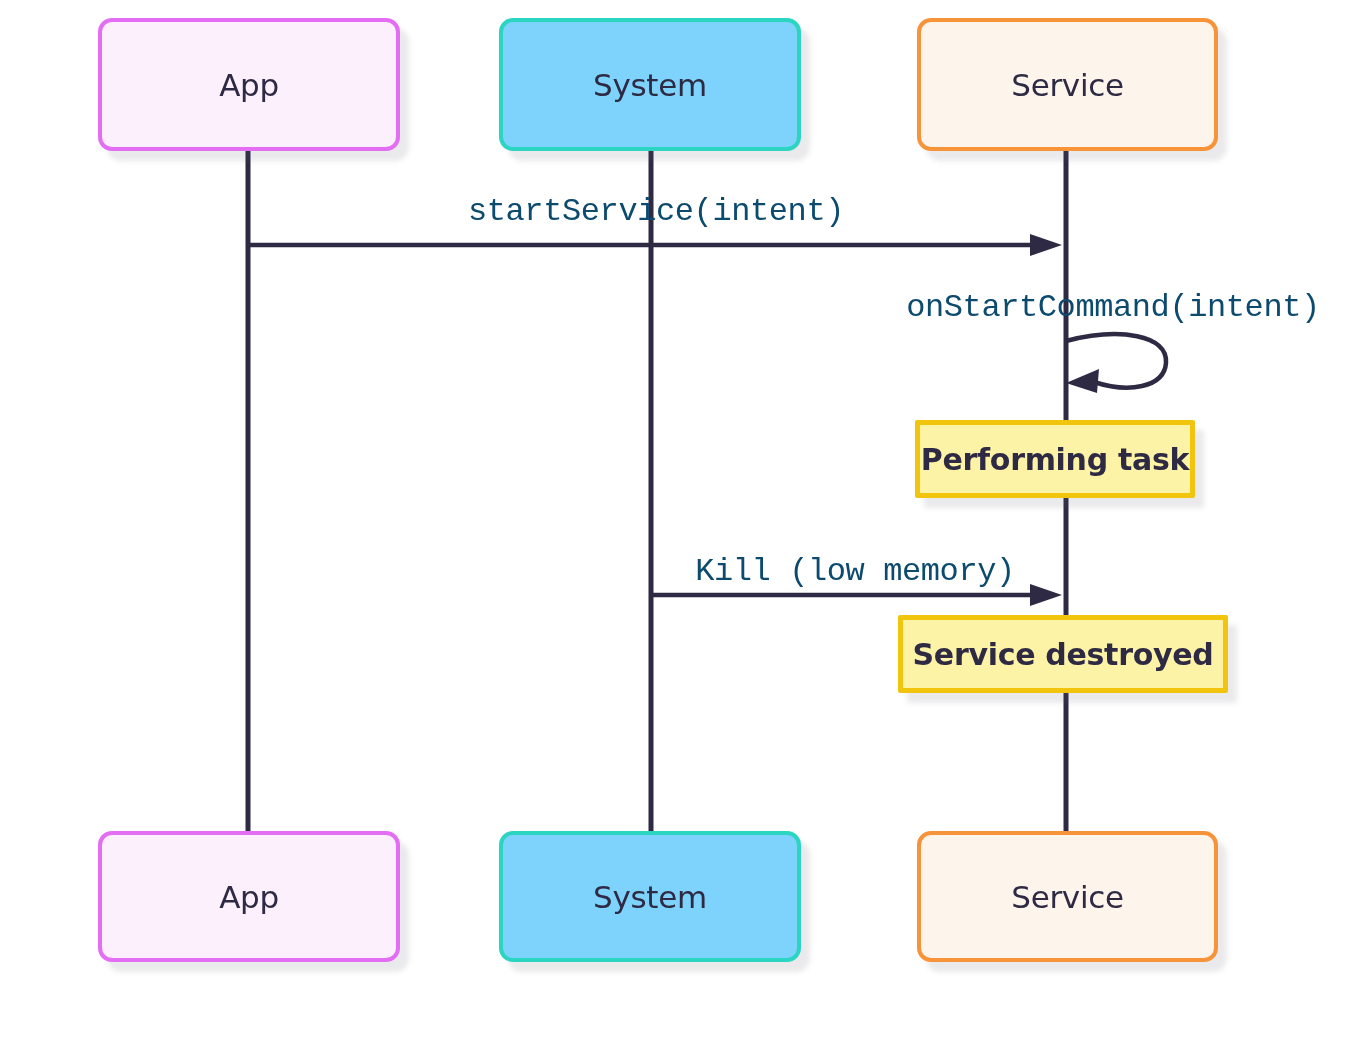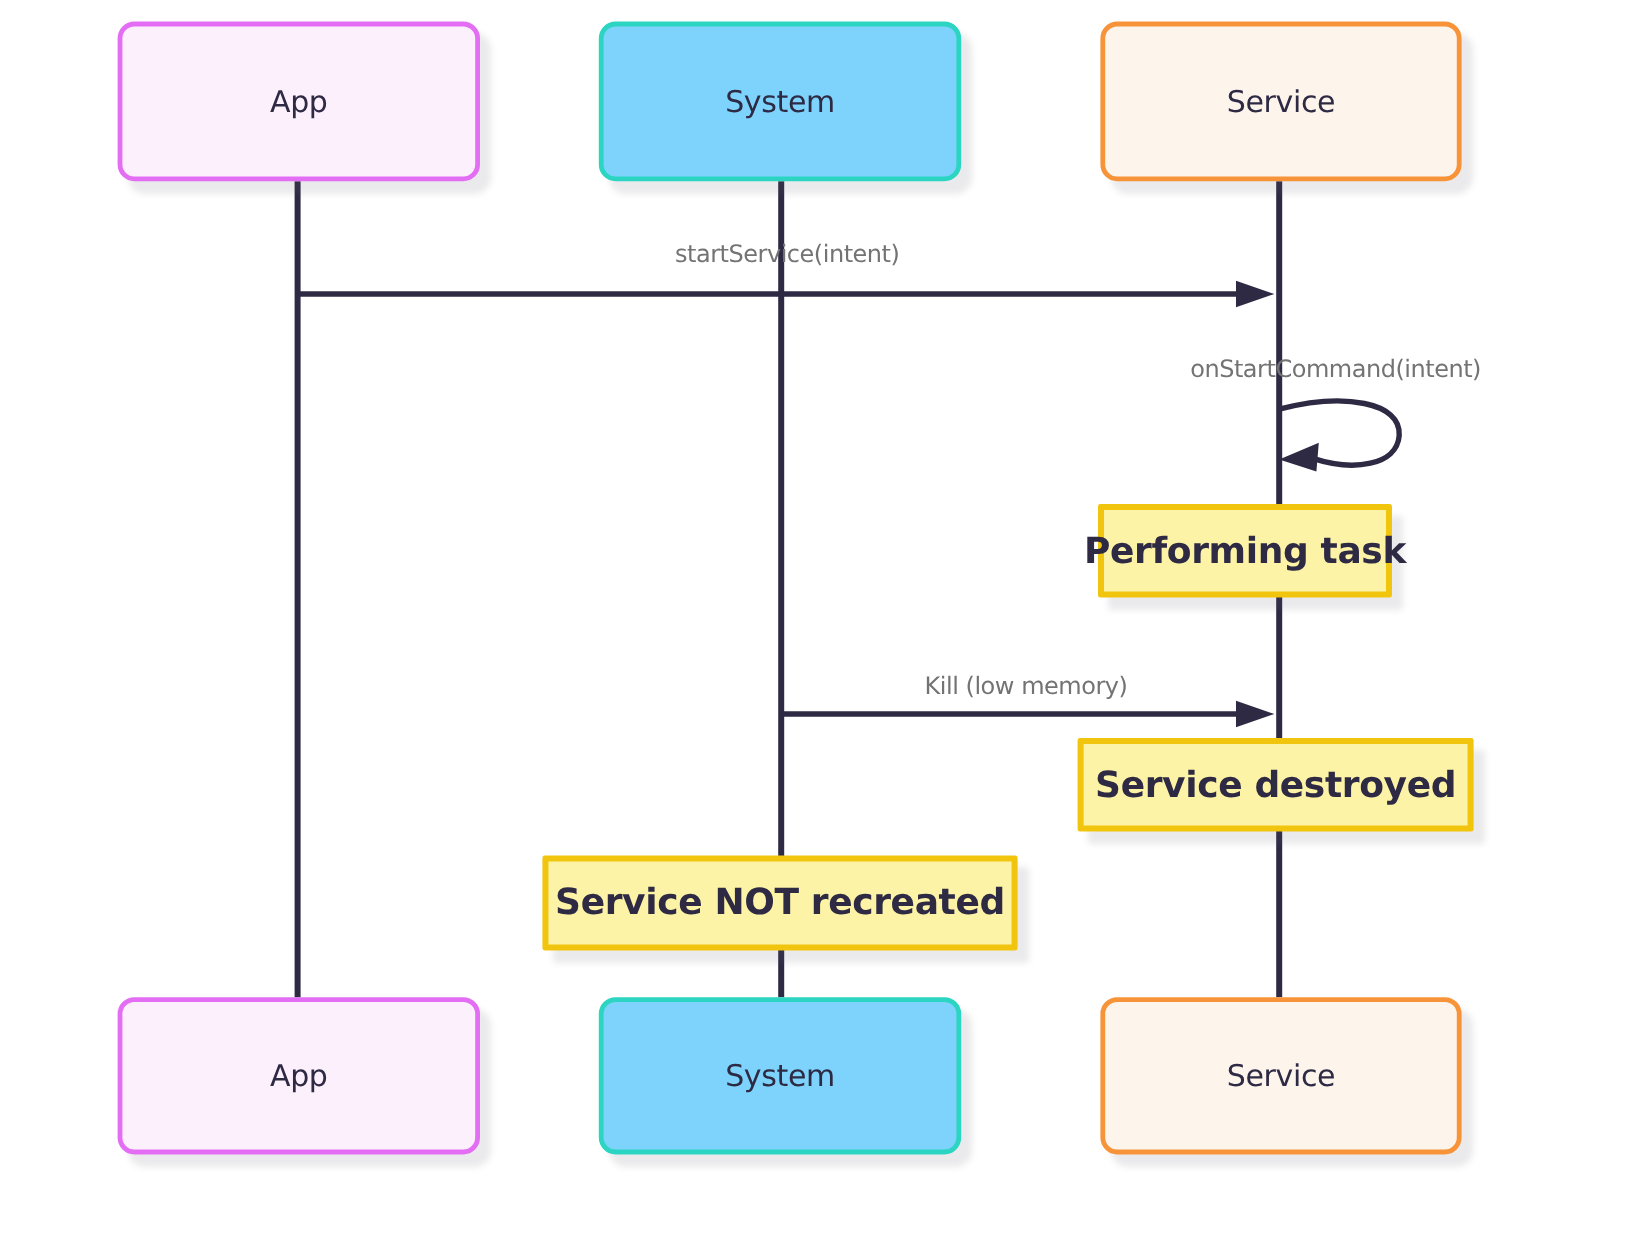--- a/index.html
+++ b/index.html
@@ -26,37 +26,38 @@
   .actor {
     position: absolute;
     width: 302px;
     height: 133px;
     box-sizing: border-box;
     border: 4px solid;
     border-radius: 14px;
     display: flex;
     align-items: center;
     justify-content: center;
-    font-size: 25px;
+    font-size: 31px;
     letter-spacing: -0.3px;
     box-shadow: 9px 10px 5px rgba(90, 90, 105, 0.13);
     z-index: 2;
   }
   .actor.app     { background: #fdf0fd; border-color: #e36ef3; }
   .actor.system  { background: #7dd3fc; border-color: #2cd5c1; }
   .actor.service { background: #fdf4ec; border-color: #f79439; }
 
   .msg-label {
     position: absolute;
     transform: translate(-50%, -50%);
-    font-size: 20px;
+    font-size: 32px;
     letter-spacing: -0.4px;
     white-space: nowrap;
     z-index: 3;
-    color: #737373;
+    color: #0c4a6e;
+    font-family: Liberation Mono, monospace;
   }
   .note {
     position: absolute;
     box-sizing: border-box;
     background: #fcf3a6;
     border: 5px solid #f1c40e;
     border-radius: 2px;
     display: flex;
     align-items: center;
     justify-content: center;
@@ -97,28 +98,25 @@
     <span>System</span>
   </div>
   <div class="actor service" style="left:917px; top:18px; width:301px;">
     <span>Service</span>
   </div>
 
   <div class="msg-label" style="left:656px; top:211px;">startService(intent)</div>
   <div class="msg-label" style="left:1069px; top:307px;margin-left:44px;">onStartCommand(intent)</div>
   <div class="msg-label" style="left:855px; top:571px;">Kill (low memory)</div>
 
-  <div class="note" style="left:915px; top:420px; width:245px; height:78px;">
+  <div class="note" style="left:915px; top:420px; width:280px; height:78px;">
     <span>Performing task</span>
   </div>
   <div class="note" style="left:898px; top:615px; width:330px; height:78px;">
     <span>Service destroyed</span>
-  </div>
-  <div class="note" style="left:452px; top:713px; width:396px; height:79px;">
-    <span>Service NOT recreated</span>
   </div>
 
   <div class="actor app" style="left:98px; top:831px; height:131px;">
     <span>App</span>
   </div>
   <div class="actor system" style="left:499px; top:831px; height:131px;">
     <span>System</span>
   </div>
   <div class="actor service" style="left:917px; top:831px; width:301px; height:131px;">
     <span>Service</span>

